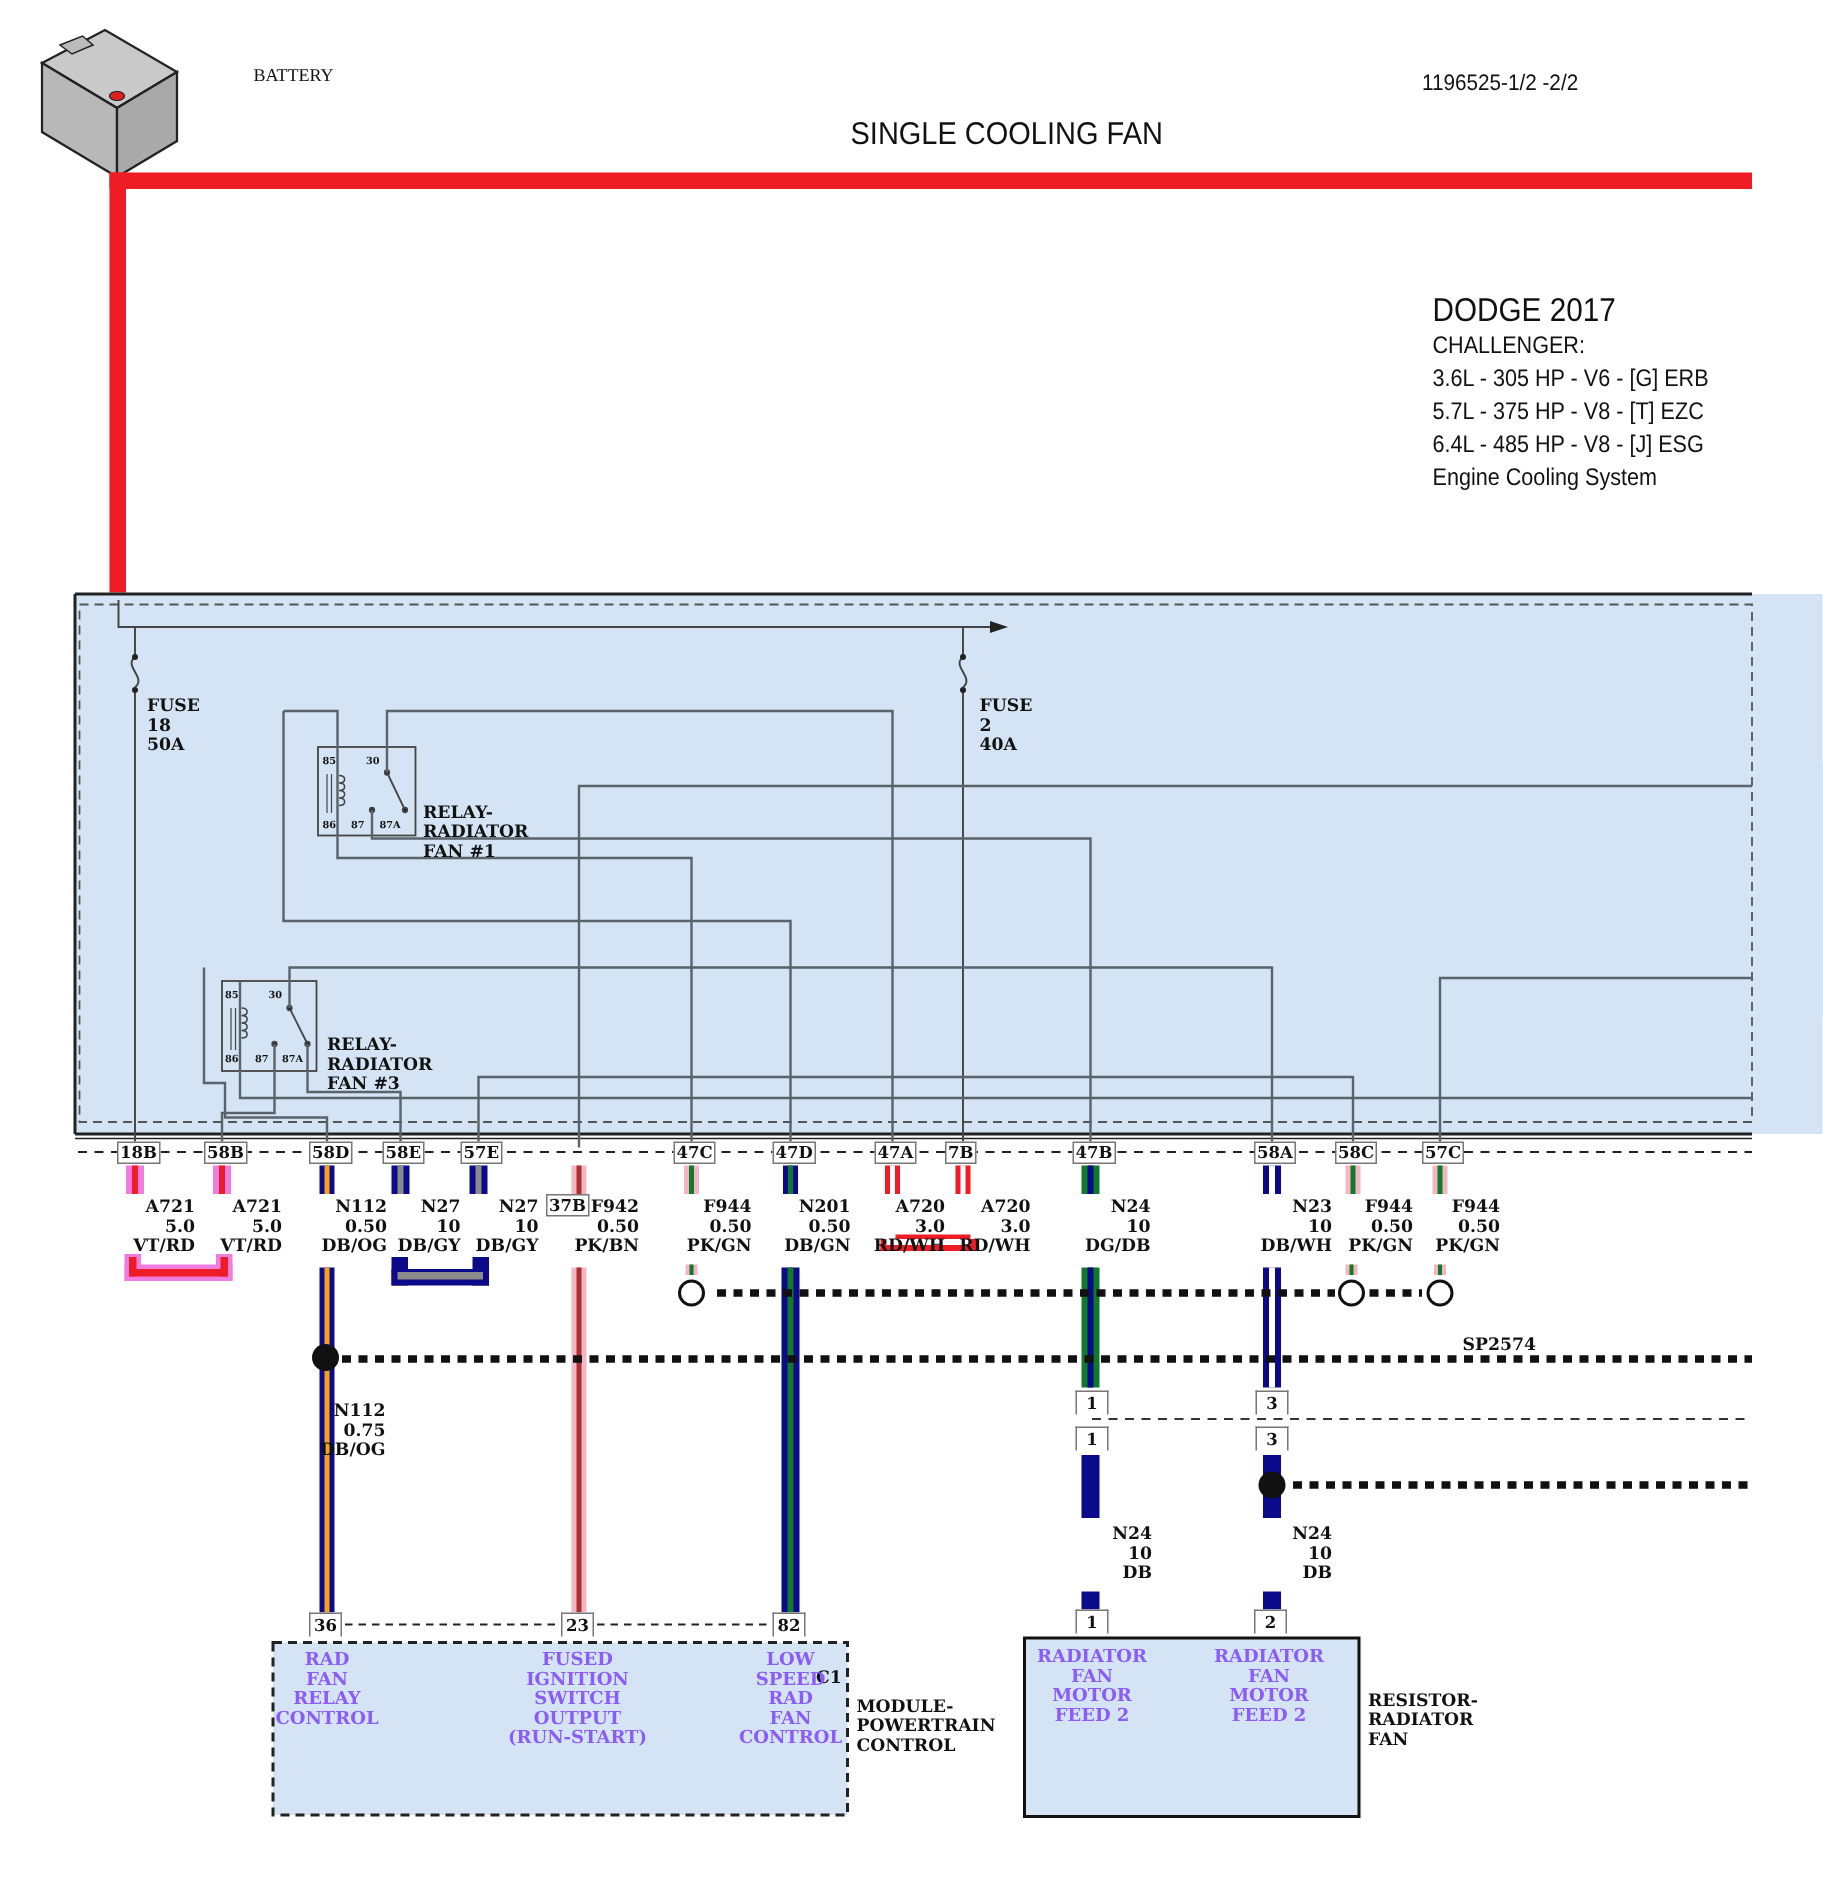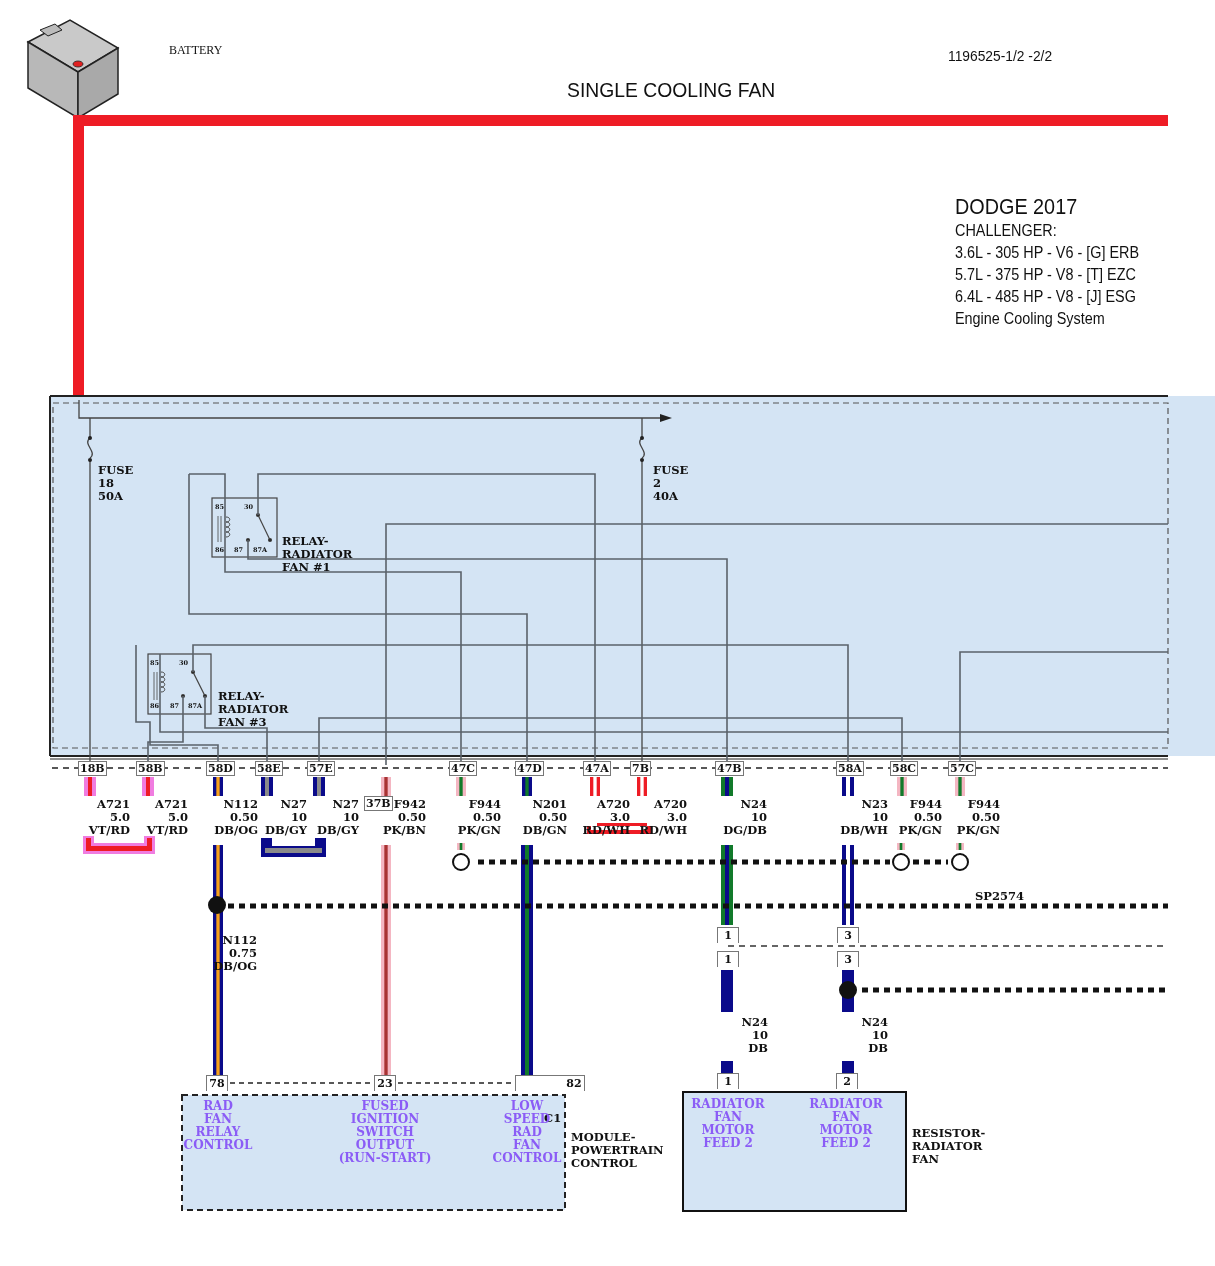--- a/index.html
+++ b/index.html
@@ -349,23 +349,23 @@
   <div>N24</div>
   <div>10</div>
   <div>DB</div>
 </div>
 <div class="abs serif wire-lbl" style="left:808px;top:1016px;">
   <div>N24</div>
   <div>10</div>
   <div>DB</div>
 </div>
 
-<div class="abs pin-bottom serif" style="left:206px;top:1075px;">78</div>
+<div class="abs pin-bottom serif" style="left:206px;top:1075px;">36</div>
 <div class="abs pin-bottom serif" style="left:374px;top:1075px;">23</div>
-<div class="abs pin-bottom serif" style="left:515px;top:1075px;padding-left:48px;">82</div>
+<div class="abs pin-bottom serif" style="left:515px;top:1075px;">82</div>
 <div class="abs serif lbl" style="left:544px;top:1078px;">C1</div>
 
 <div class="abs serif module-lbl" style="left:178px;top:1100px;width:80px;">
   <div>RAD</div>
   <div>FAN</div>
   <div>RELAY</div>
   <div>CONTROL</div>
 </div>
 <div class="abs serif module-lbl" style="left:335px;top:1100px;width:100px;">
   <div>FUSED</div>

